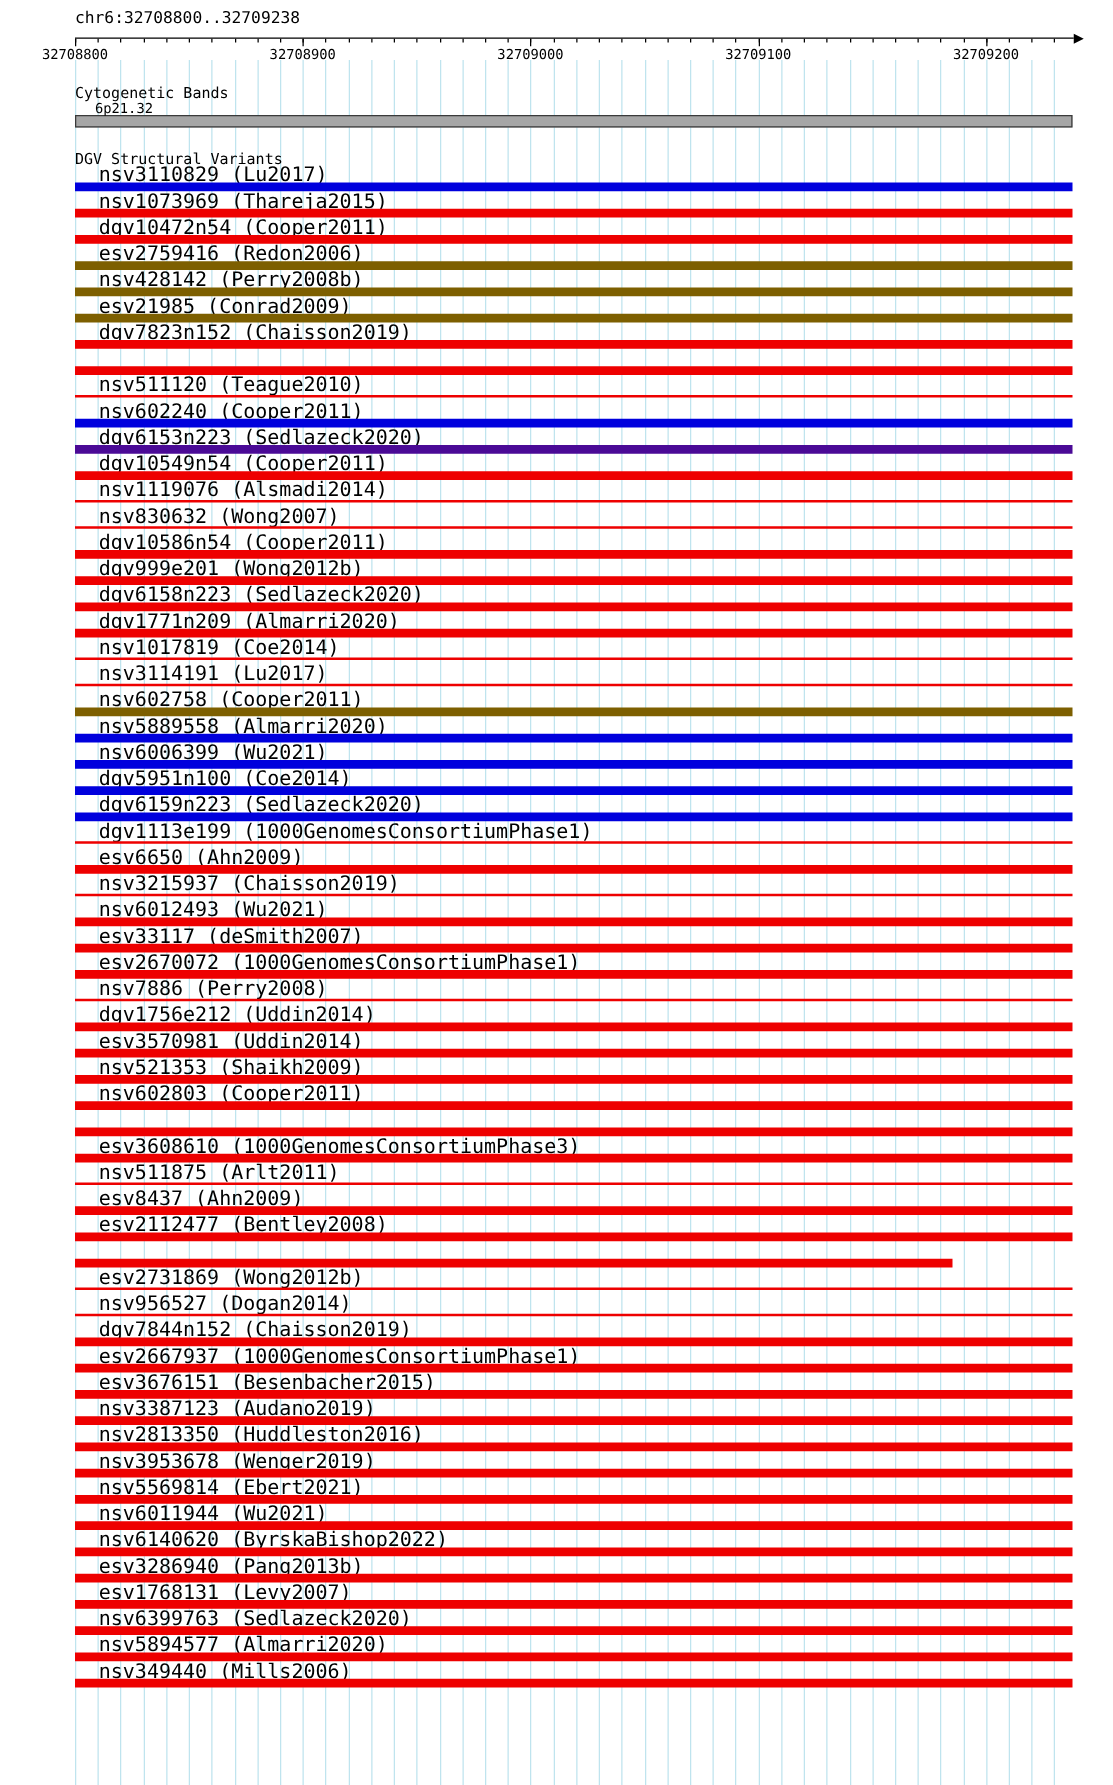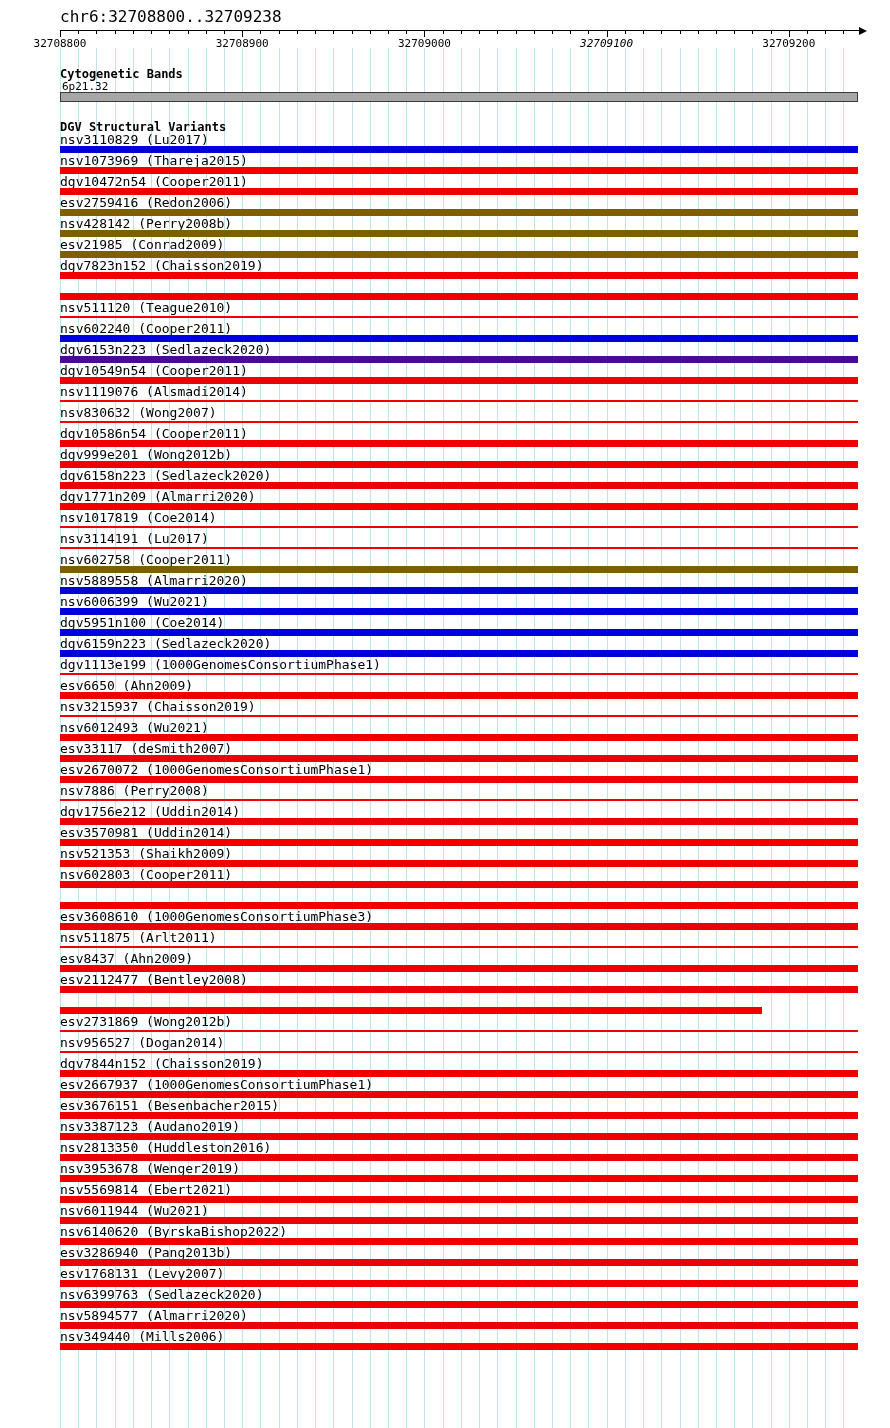--- a/index.html
+++ b/index.html
@@ -3,40 +3,40 @@
 <meta charset="utf-8">
 <style>
   html,body { margin:0; padding:0; background:#fff; }
   .page {
     position:relative; width:890px; height:1428px; background:#ffffff;
     font-family:"DejaVu Sans Mono", monospace; color:#000; overflow:hidden;
   }
   #grid { position:absolute; left:0; top:48px; width:890px; height:1380px; z-index:0; }
   .grid-line { position:absolute; top:0; bottom:0; width:1px; }
 
-  .region-label { position:absolute; left:60px; top:7px; font-size:16px; z-index:2; white-space:nowrap; }
+  .region-label { position:absolute; left:60px; top:7px; font-size:13px; z-index:2; white-space:nowrap; }
 
   #ruler { position:absolute; left:0; top:0; width:890px; height:50px; z-index:2; }
   .ruler-line { position:absolute; top:30px; height:1px; background:#000; }
   .ruler-arrow { position:absolute; top:27px; width:0; height:0;
     border-top:4px solid transparent; border-bottom:4px solid transparent; border-left:8px solid #000; }
   .tick-minor { position:absolute; top:31px; width:1px; height:3px; background:#000; }
   .tick-major { position:absolute; top:31px; width:1px; height:6px; background:#000; }
   .ruler-num { position:absolute; top:37px; font-size:11px; transform:translateX(-50%); white-space:nowrap; }
 
-  .track-title { position:absolute; left:60px; font-size:12px; font-weight:bold; z-index:2; white-space:nowrap; }
+  .track-title { position:absolute; left:60px; font-size:12px; font-weight:normal; z-index:2; white-space:nowrap; }
   .cyto-title { top:67px; }
-  .cyto-band-label { position:absolute; left:62px; top:80px; font-size:11px; z-index:2; }
+  .cyto-band-label { position:absolute; left:76px; top:80px; font-size:11px; z-index:2; }
   .cyto-bar { position:absolute; left:60px; top:92px; width:798px; height:10px;
     background:#a6a6a6; border:1px solid #3a3a3a; box-sizing:border-box; z-index:1; }
   .dgv-title { top:120px; }
 
   #variants { position:absolute; left:60px; top:134px; width:798px; z-index:1; }
   .vrow { position:relative; height:21px; }
-  .vlabel { font-size:13px; line-height:12px; height:12px; white-space:nowrap; }
+  .vlabel { font-size:16px; line-height:12px; height:12px; white-space:nowrap;padding-left:19px; }
   .vbar { position:absolute; left:0; }
   .vbar.thick { top:12px; height:7px; }
   .vbar.thin  { top:14px; height:2px; }
 </style>
 </head>
 <body>
 
 <div class="page">
   <div id="grid">
       <div class="grid-line" style="left: 60px; background: rgb(191, 228, 238);"></div>
@@ -134,21 +134,21 @@
       <div class="tick-minor" style="left: 807px;"></div>
       <div class="tick-minor" style="left: 825.2px;"></div>
       <div class="tick-minor" style="left: 843.4px;"></div>
       <div class="tick-major" style="left: 60px;"></div>
       <div class="ruler-num" style="left: 60px;">32708800</div>
       <div class="tick-major" style="left: 242.2px;"></div>
       <div class="ruler-num" style="left: 242.2px;">32708900</div>
       <div class="tick-major" style="left: 424.4px;"></div>
       <div class="ruler-num" style="left: 424.4px;">32709000</div>
       <div class="tick-major" style="left: 606.6px;"></div>
-      <div class="ruler-num" style="left: 606.6px; font-style: italic;">32709100</div>
+      <div class="ruler-num" style="left: 606.6px;">32709100</div>
       <div class="tick-major" style="left: 788.8px;"></div>
       <div class="ruler-num" style="left: 788.8px;">32709200</div>
     </div>
 
   <div class="track-title cyto-title">Cytogenetic Bands</div>
   <div class="cyto-band-label">6p21.32</div>
   <div class="cyto-bar"></div>
 
   <div class="track-title dgv-title">DGV Structural Variants</div>
 

